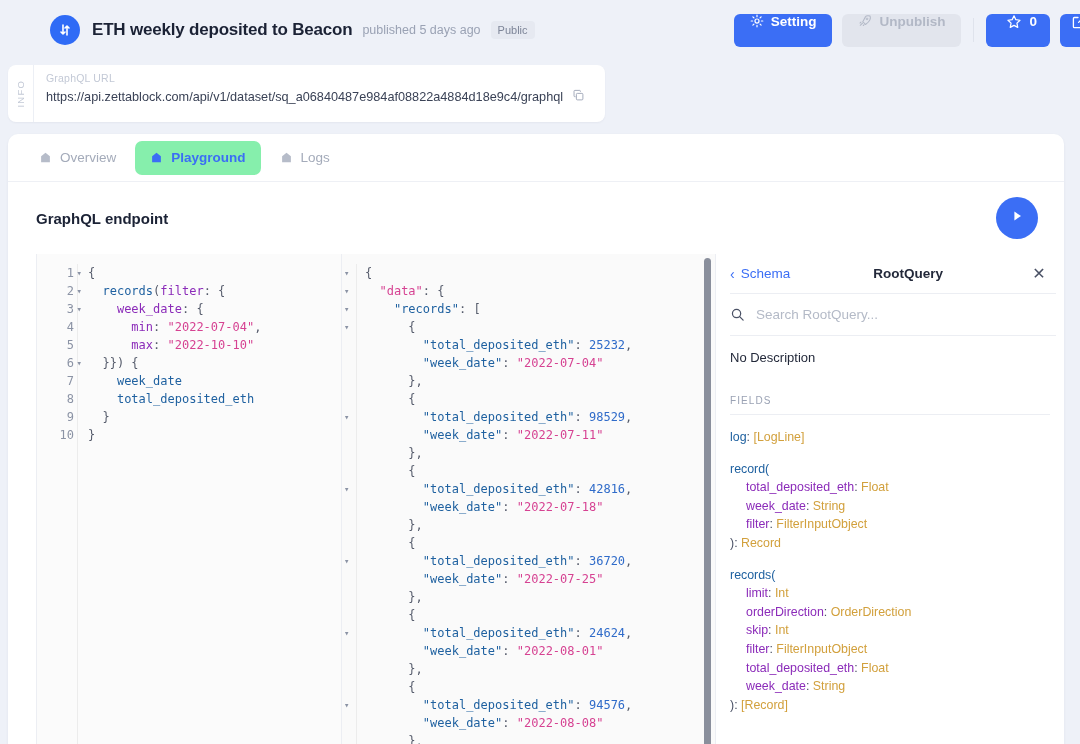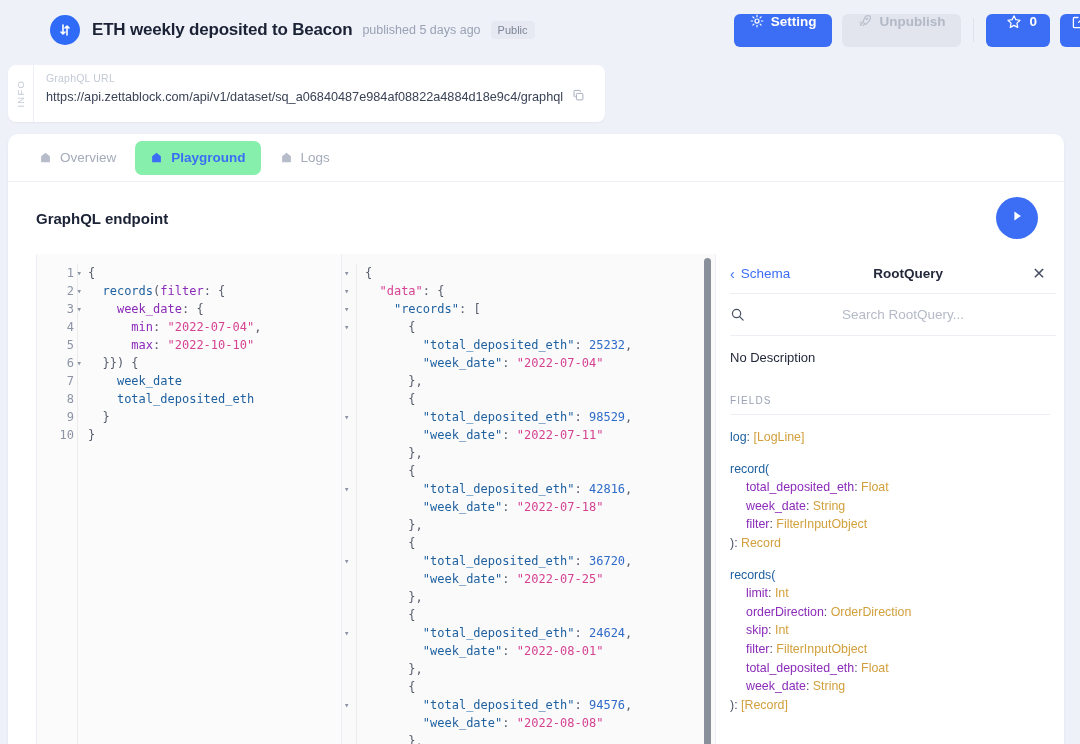--- a/index.html
+++ b/index.html
@@ -166,21 +166,21 @@
   .docs-back .chev { margin-right: 6px; font-size: 14px; }
   .docs-title { flex: 1; text-align: center; font-size: 13.5px; font-weight: bold; color: #23293a; }
   .docs-close { width: 26px; text-align: center; color: #4a5165; font-size: 16px; cursor: pointer; }
   .docs-search {
     height: 42px; display: flex; align-items: center;
     border-bottom: 1px solid #eceef3; padding-right: 6px;
   }
   .docs-search .sico { width: 26px; display: flex; align-items: center; }
   .docs-search input {
     border: 0; outline: 0; font-size: 13.5px; color: #23293a; flex: 1;
-    font-family: "Liberation Sans", sans-serif; background: transparent; text-align: center;
+    font-family: "Liberation Sans", sans-serif; background: transparent;
   }
   .docs-search input::placeholder { color: #b4bac7; }
   .docs-desc { font-size: 13px; color: #23293a; padding: 14px 0 0 0; }
   .docs-fields-label {
     font-size: 10px; letter-spacing: 1.1px; color: #9aa2b4;
     padding: 30px 0 8px 0; border-bottom: 1px solid #eceef3;
     margin-right: 6px;
   }
   .docs-body { flex: 1; overflow: hidden; font-size: 12.4px; line-height: 18.6px; }
   .fld-block { padding-top: 13px; }

